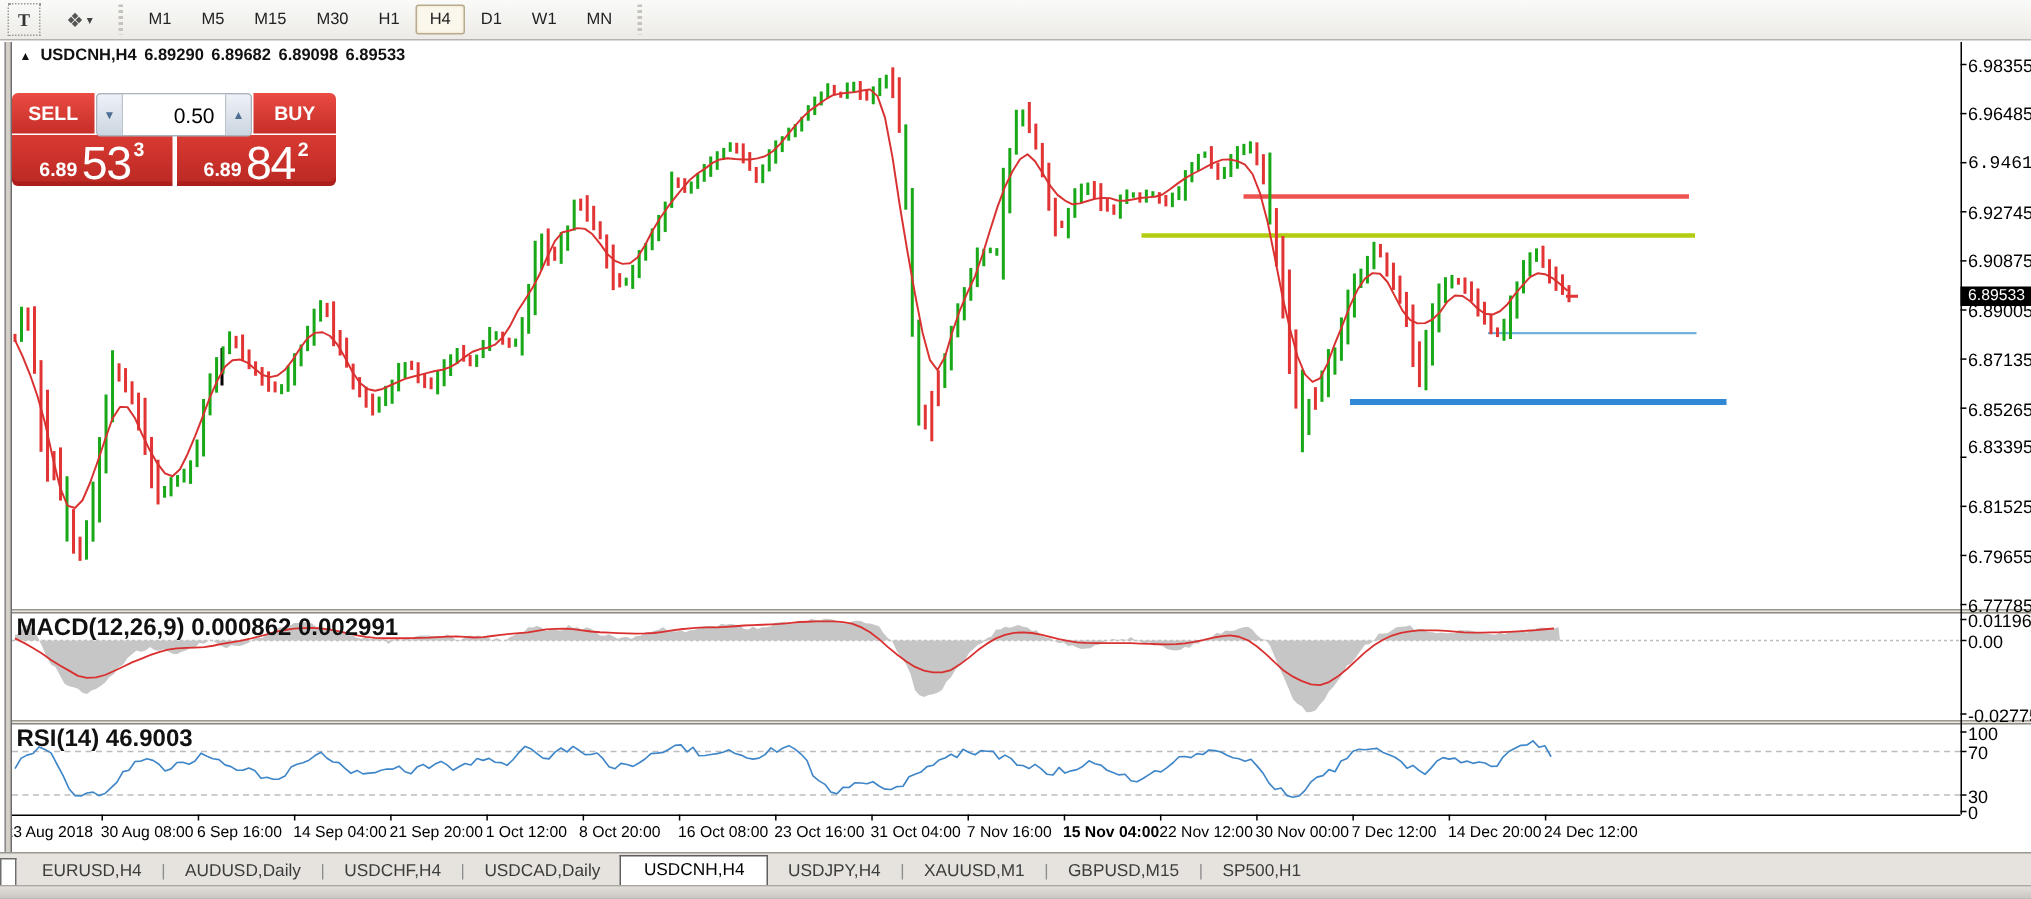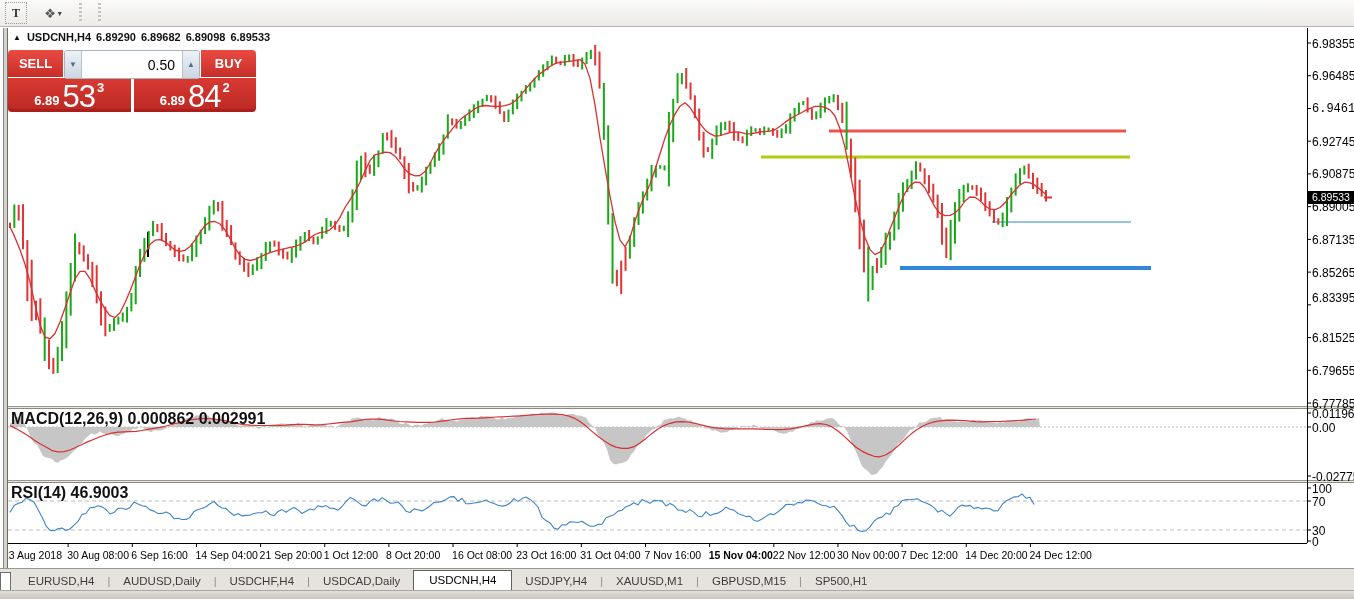--- a/index.html
+++ b/index.html
@@ -30,21 +30,21 @@
      display:flex;align-items:center;gap:5px;white-space:nowrap;}
   .chart-title .tri{font-size:8px;margin-right:1px;}
   .ind-label{position:absolute;left:11px;z-index:3;font-size:16px;font-weight:700;color:#111;white-space:nowrap;}
   .axis-col{position:absolute;left:1312px;top:0;width:42px;z-index:3;}
   .axis-col span{position:absolute;left:0;font-size:12px;color:#000;white-space:nowrap;}
   .price-badge{position:absolute;left:1307px;top:191px;width:47px;height:13px;z-index:4;background:#000;
      color:#fff;font-size:10.5px;line-height:13px;padding-left:5px;box-sizing:border-box;}
   .date-row{position:absolute;left:0;top:549px;height:14px;width:1310px;z-index:3;}
   .date-row span{position:absolute;top:0;font-size:10.5px;color:#000;white-space:nowrap;}
   
-  .trade-panel{position:absolute;left:8px;top:50px;width:248px;height:63px;z-index:4;}
+  .trade-panel{position:absolute;left:8px;top:62px;width:216px;height:63px;z-index:4;}
   .tp-top{display:flex;height:27px;}
   .btn-sell,.btn-buy{width:55px;border:none;color:#fff;font-size:13px;font-weight:600;
      background:linear-gradient(#ea4b42,#c62e28);display:flex;align-items:center;justify-content:center;}
   .btn-sell{border-radius:4px 0 0 0;}
   .btn-buy{border-radius:0 4px 0 0;}
   .vol-group{flex:1;margin:0 1px;height:29px;background:#f2f3f5;border:1px solid #a9b3bd;border-radius:3px;
      display:flex;align-items:stretch;position:relative;z-index:5;box-sizing:border-box;}
   .spin-btn{width:17px;border:none;background:linear-gradient(#eef2f8,#ccd5e0);color:#4e6e94;font-size:8px;
      display:flex;align-items:center;justify-content:center;}
   .spin-dn{border-right:1px solid #b8c2cc;border-radius:2px 0 0 2px;}
@@ -388,20 +388,31 @@
     </svg>
   <div class="frame-left"></div>
 
   <div class="toolbar">
     <div class="tbtn ttool">T</div>
     <div class="tbtn dbtn">
       <span>❖</span>
       <span class="caret">▾</span>
     </div>
     <div class="grip"></div>
+    <div class="tf-group" id="tf-group">
+        <div class="tf-btn">M1</div>
+        <div class="tf-btn">M5</div>
+        <div class="tf-btn">M15</div>
+        <div class="tf-btn">M30</div>
+        <div class="tf-btn">H1</div>
+        <div class="tf-btn active">H4</div>
+        <div class="tf-btn">D1</div>
+        <div class="tf-btn">W1</div>
+        <div class="tf-btn">MN</div>
+      </div>
     <div class="grip"></div>
   </div>
 
   <div class="chart-title">
     <span class="tri">▲</span>
     <span>USDCNH,H4</span>
     <span>6.89290</span>
     <span>6.89682</span>
     <span>6.89098</span>
     <span>6.89533</span>

